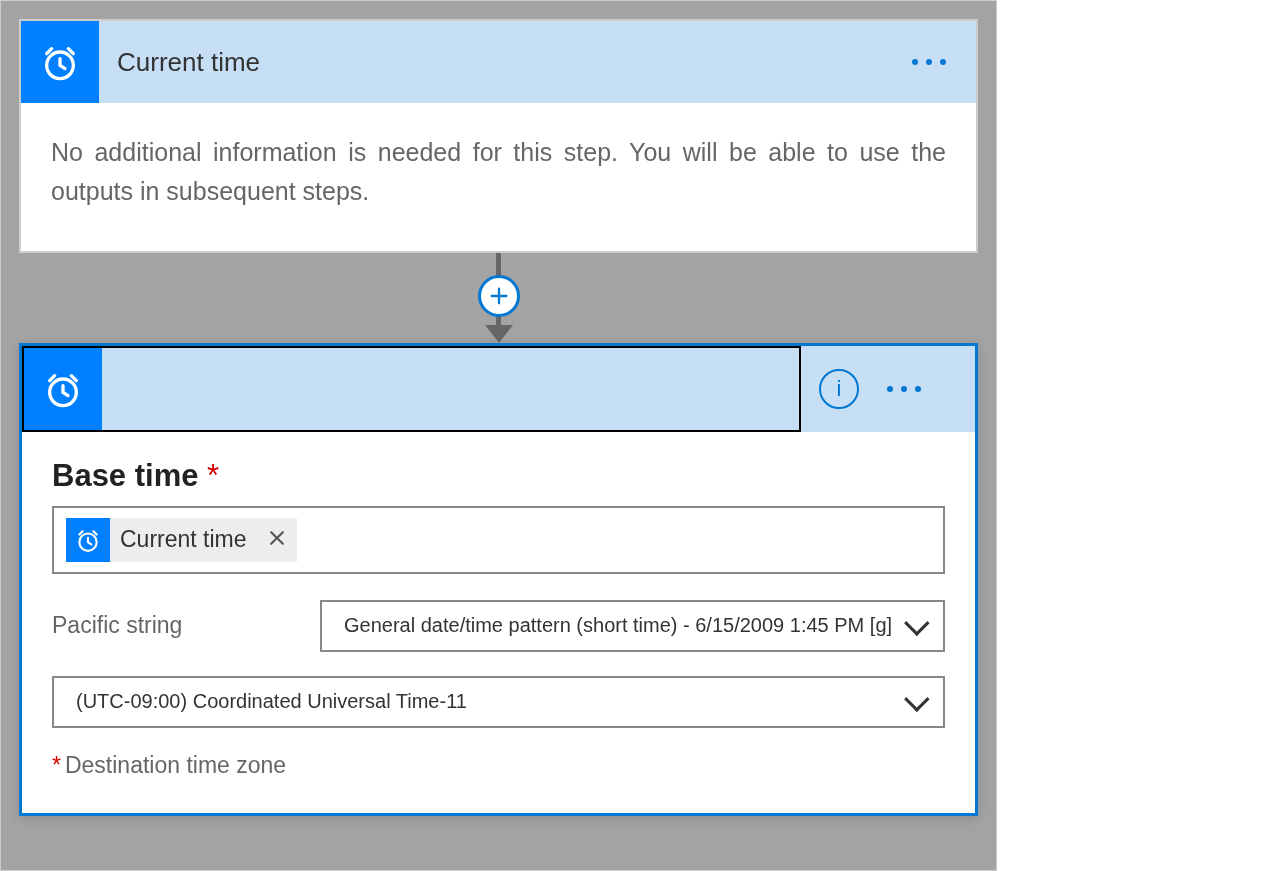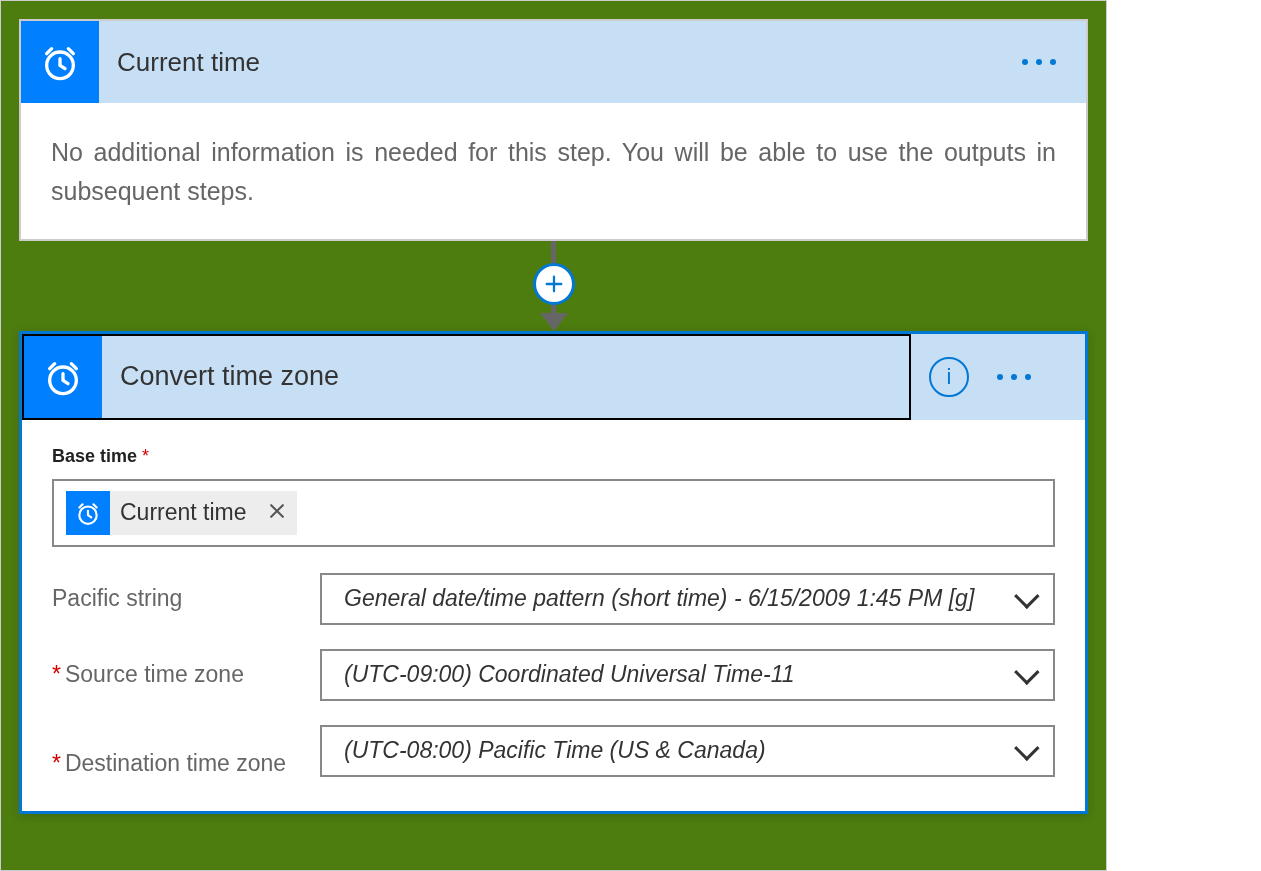--- a/index.html
+++ b/index.html
@@ -1,23 +1,23 @@
 <!DOCTYPE html>
 <html><head>
 <meta charset="utf-8">
 <style>
   * { box-sizing: border-box; margin: 0; padding: 0; font-family: "Segoe UI", -apple-system, sans-serif; }
   body { background: #fff; padding: 0; }
 
   .outer-frame {
-    width: 1107px;
+    width: 997px;
     height: 871px;
     border: 1px solid #ccc;
     padding: 18px;
-    background: #4d7c0f;
+    background: #a3a3a3;
   }
 
   
   .card1 {
     border: 2px solid #ccc;
     background: #fff;
   }
   .card1-header {
     display: flex;
     align-items: center;
@@ -43,21 +43,21 @@
     display: flex;
     gap: 8px;
     padding-right: 30px;
     cursor: pointer;
   }
   .ellipsis span {
     width: 6px; height: 6px; border-radius: 50%;
     background: #0078d4;
   }
   .card1-body {
-    padding: 30px 30px 28px 30px;
+    padding: 30px 30px 40px 30px;
     font-size: 25px;
     color: #666;
     text-align: justify;
     line-height: 1.55;
   }
 
   
   .connector {
     position: relative;
     height: 90px;
@@ -130,21 +130,21 @@
     border-radius: 50%;
     display: flex; align-items: center; justify-content: center;
     color: #0078d4; font-size: 22px;
     cursor: pointer;
   }
 
   .card2-body {
     padding: 26px 30px 34px 30px;
   }
   .field-label-big {
-    font-size: 18px;
+    font-size: 31px;
     font-weight: 600;
     color: #222;
     margin-bottom: 12px;
   }
   .req { color: #d40000; font-weight: 400; }
 
   .token-field {
     border: 2px solid #888;
     padding: 10px 12px;
     display: flex;
@@ -188,25 +188,24 @@
   }
   .form-label .req-inline { color: #d40000; margin-right: 4px; }
   .select-box {
     flex: 1;
     border: 2px solid #888;
     height: 52px;
     display: flex;
     align-items: center;
     justify-content: space-between;
     padding: 0 20px 0 22px;
-    font-size: 23px;
+    font-size: 20px;
     color: #333;
     cursor: pointer;
     background: #fff;
-    font-style: italic;
   }
   .chevron {
     width: 18px; height: 18px;
     border-right: 3px solid #333;
     border-bottom: 3px solid #333;
     transform: rotate(45deg) translateY(-4px);
   }
 </style>
 </head>
 <body>
@@ -248,21 +247,20 @@
     <div class="card2-header">
       <div class="card2-header-inner">
         <div class="icon-box">
           <svg width="40" height="40" viewBox="0 0 24 24" fill="none">
             <circle cx="12" cy="14" r="8" stroke="#fff" stroke-width="2"></circle>
             <path d="M12 10 V14 L15 16" stroke="#fff" stroke-width="2" stroke-linecap="round"></path>
             <path d="M7 4 L4 7" stroke="#fff" stroke-width="2" stroke-linecap="round"></path>
             <path d="M17 4 L20 7" stroke="#fff" stroke-width="2" stroke-linecap="round"></path>
           </svg>
         </div>
-        <div class="card2-title">Convert time zone</div>
       </div>
       <div class="card2-header-extras">
         <div class="info-circle">i</div>
         <div class="ellipsis">
           <span></span>
             <span></span>
             <span></span>
         </div>
       </div>
     </div>
@@ -292,35 +290,28 @@
 
       <div class="form-row">
         <div class="form-label">Pacific string</div>
         <div class="select-box">
           <span>General date/time pattern (short time) - 6/15/2009 1:45 PM [g]</span>
           <span class="chevron"></span>
         </div>
       </div>
 
       <div class="form-row">
-        <div class="form-label">
-          <span class="req-inline">*</span><span>Source time zone</span>
-        </div>
         <div class="select-box">
           <span>(UTC-09:00) Coordinated Universal Time-11</span>
           <span class="chevron"></span>
         </div>
       </div>
 
       <div class="form-row">
         <div class="form-label">
           <span class="req-inline">*</span><span>Destination time zone</span>
         </div>
-        <div class="select-box">
-          <span>(UTC-08:00) Pacific Time (US &amp; Canada)</span>
-          <span class="chevron"></span>
-        </div>
       </div>
 
     </div>
   </div>
 
 </div>
 
 </body></html>

